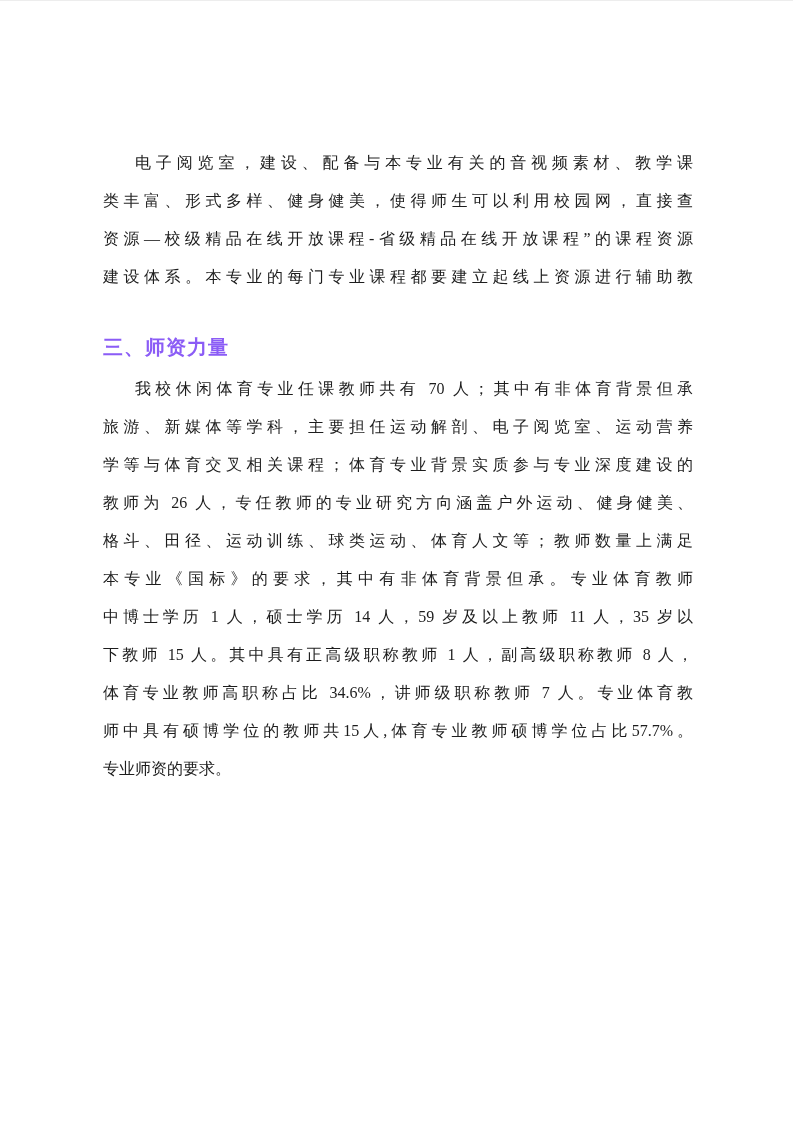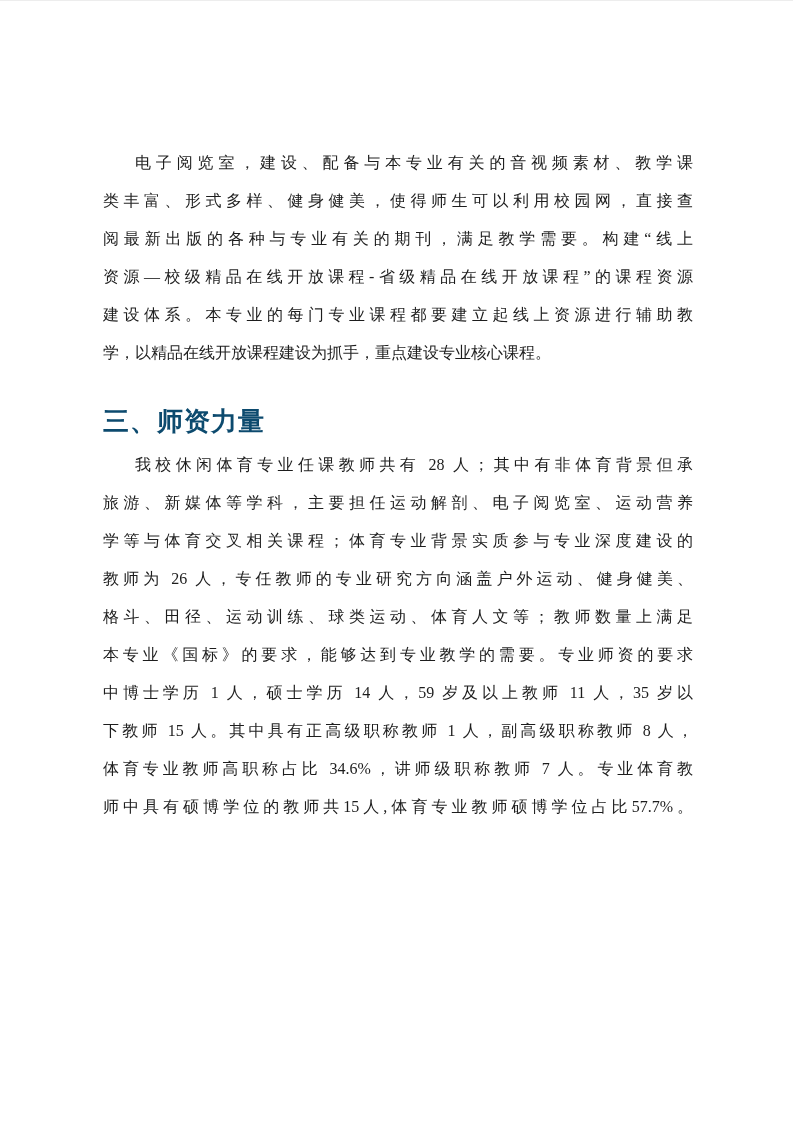--- a/index.html
+++ b/index.html
@@ -36,52 +36,51 @@
   }
   .line.first {
     text-indent: 2em;
   }
   .line.last {
     text-align: left;
     text-align-last: left;
   }
   .section-heading {
     margin: 36px 0 8px 0;
-    font-family: Liberation Mono, monospace;
-    font-size: 26px;
+    font-family: Liberation Serif, serif;
+    font-size: 20px;
     line-height: 30px;
     font-weight: 700;
-    color: #0c4a6e;
+    color: #8b5cf6;
     letter-spacing: 1px;
   }
 </style>
 </head>
 <body>
 
 <div class="page">
   <div class="content">
 
     <div class="para">
         <div class="line first">电子阅览室，建设、配备与本专业有关的音视频素材、教学课</div>
         <div class="line">类丰富、形式多样、健身健美，使得师生可以利用校园网，直接查</div>
-        <div class="line">阅最新出版的各种与专业有关的期刊，满足教学需要。构建“线上</div>
         <div class="line">资源—校级精品在线开放课程-省级精品在线开放课程”的课程资源</div>
         <div class="line">建设体系。本专业的每门专业课程都要建立起线上资源进行辅助教</div>
-        <div class="line last">学，以精品在线开放课程建设为抓手，重点建设专业核心课程。</div>
       </div>
 
     <h2 class="section-heading">三、师资力量</h2>
 
     <div class="para">
-        <div class="line first">我校休闲体育专业任课教师共有 28 人；其中有非体育背景但承</div>
+        <div class="line first">我校休闲体育专业任课教师共有 70 人；其中有非体育背景但承</div>
         <div class="line">旅游、新媒体等学科，主要担任运动解剖、电子阅览室、运动营养</div>
         <div class="line">学等与体育交叉相关课程；体育专业背景实质参与专业深度建设的</div>
         <div class="line">教师为 26 人，专任教师的专业研究方向涵盖户外运动、健身健美、</div>
         <div class="line">格斗、田径、运动训练、球类运动、体育人文等；教师数量上满足</div>
-        <div class="line">本专业《国标》的要求，能够达到专业教学的需要。专业师资的要求</div>
+        <div class="line">本专业《国标》的要求，其中有非体育背景但承。专业体育教师</div>
         <div class="line">中博士学历 1 人，硕士学历 14 人，59 岁及以上教师 11 人，35 岁以</div>
         <div class="line">下教师 15 人。其中具有正高级职称教师 1 人，副高级职称教师 8 人，</div>
         <div class="line">体育专业教师高职称占比 34.6%，讲师级职称教师 7 人。专业体育教</div>
         <div class="line">师中具有硕博学位的教师共15人,体育专业教师硕博学位占比57.7%。</div>
+        <div class="line last">专业师资的要求。</div>
       </div>
 
   </div>
 </div>
 
 </body></html>

